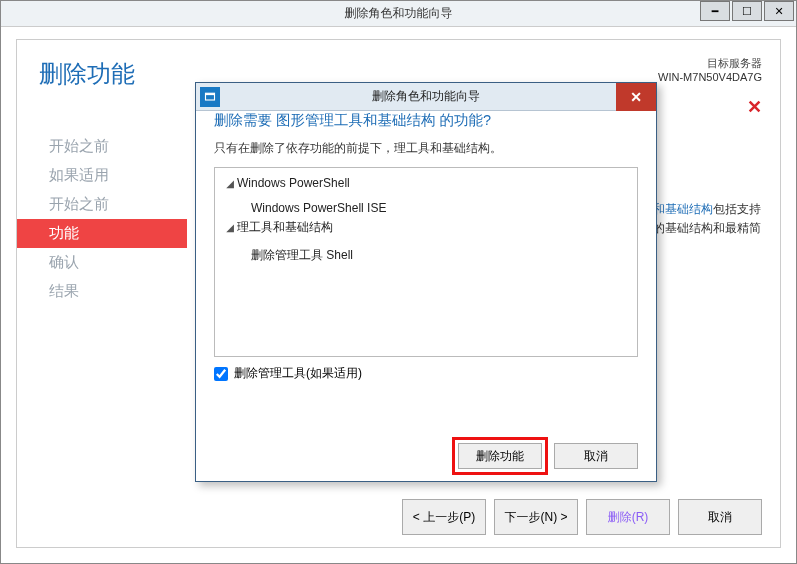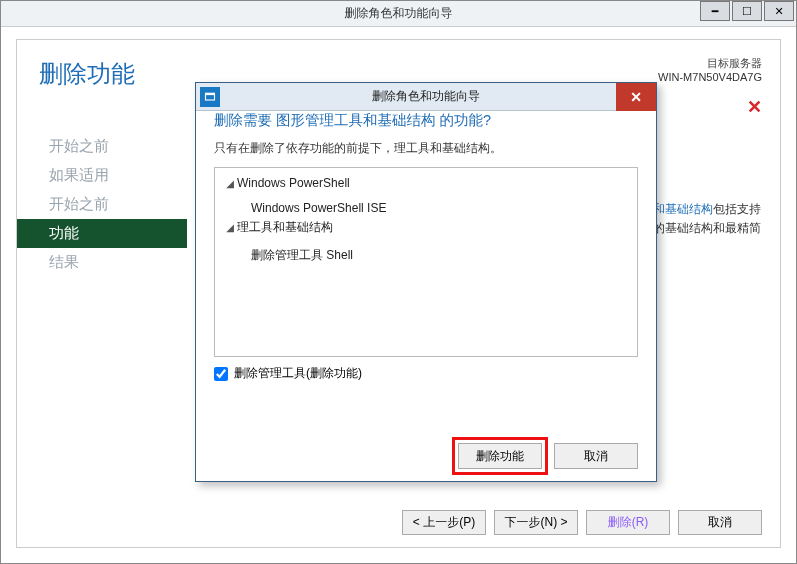--- a/index.html
+++ b/index.html
@@ -14,27 +14,27 @@
 
 .outer-body { position: absolute; left: 15px; top: 38px; right: 15px; bottom: 15px; border: 1px solid #ccc; background:#fff; }
 .header-area { padding: 18px 22px 8px 22px; position:relative; }
 .page-title { font-size: 24px; color: #1e6db6; font-weight: 400; }
 .target-block { position:absolute; right:18px; top:16px; text-align:right; font-size:11px; color:#444; }
 .target-server { color:#333; }
 .red-x { position:absolute; right:18px; top:56px; color:#d9252b; font-size:18px; font-weight:bold; cursor:pointer; }
 
 .sidebar { position:absolute; left:0; top:92px; width:170px; }
 .sidebar-item { padding:5px 0 5px 32px; font-size:15px; color:#9aa4ae; }
-.sidebar-item.active { background:#14532d; color:#fff; }
+.sidebar-item.active { background:#ef4444; color:#fff; }
 
 .main-right-text { position:absolute; left:600px; top:160px; right:10px; font-size:12px; color:#333; line-height:1.6; }
 .main-right-text .link { color:#1e6db6; }
 
 .outer-buttons { position:absolute; right:18px; bottom:12px; display:flex; gap:8px; }
-.outer-buttons button { min-width:84px; height:25px; font-size:12px; background:#efefef; border:1px solid #aaa; cursor:pointer; }
+.outer-buttons button { min-width:84px; height:36px; font-size:12px; background:#efefef; border:1px solid #aaa; cursor:pointer; }
 .outer-buttons button[disabled] { color:#8b5cf6; }
 
 
 .dialog { position:absolute; left:195px; top:82px; width:462px; height:400px; background:#fff; border:1px solid #3a5f84; box-shadow:4px 4px 8px rgba(0,0,0,.25); z-index:10; }
 .dialog-titlebar { height:28px; background:#e1eaf2; border-bottom:1px solid #b6c4d2; position:relative; display:flex; align-items:center; }
 .dialog-icon { width:20px; height:20px; margin-left:4px; background:#1979c4; display:flex; align-items:center; justify-content:center; }
 .dialog-icon svg { width:12px; height:12px; fill:#fff; }
 .dialog-title { position:absolute; left:50%; transform:translateX(-50%); font-size:12px; color:#222; }
 .dialog-close { position:absolute; right:0; top:0; width:40px; height:28px; background:#c0392b; color:#fff; display:flex; align-items:center; justify-content:center; font-size:14px; font-weight:bold; cursor:pointer; }
 
@@ -79,20 +79,21 @@
         <div class="target-server">WIN-M7N50V4DA7G</div>
       </div>
       <div class="red-x">✕</div>
     </div>
 
     <div class="sidebar" id="sidebar">
         <div class="sidebar-item">开始之前</div>
         <div class="sidebar-item">如果适用</div>
         <div class="sidebar-item">开始之前</div>
         <div class="sidebar-item active">功能</div>
+        <div class="sidebar-item">确认</div>
         <div class="sidebar-item">结果</div>
       </div>
 
     <div class="main-right-text">
       <span class="link">理工具和基础结构</span><span>包括支持理工具的基础结构和最精简的界面。</span>
     </div>
 
     <div class="outer-buttons">
       <button>&lt; 上一步(P)</button>
       <button>下一步(N) &gt;</button>
@@ -127,20 +128,20 @@
         <div class="tree-row">
           <span class="caret">◢</span>
           <span>理工具和基础结构</span>
         </div>
         <div class="tree-row indent1">
           <span>删除管理工具 Shell</span>
         </div>
       </div>
     <label class="check-row">
       <input type="checkbox" id="cb" checked="" style="">
-      <span>删除管理工具(删除功能)</span>
+      <span>删除管理工具(如果适用)</span>
     </label>
   </div>
   <div class="dialog-buttons">
     <button class="highlight-red">删除功能</button>
     <button>取消</button>
   </div>
 </div>
 
 </body></html>

